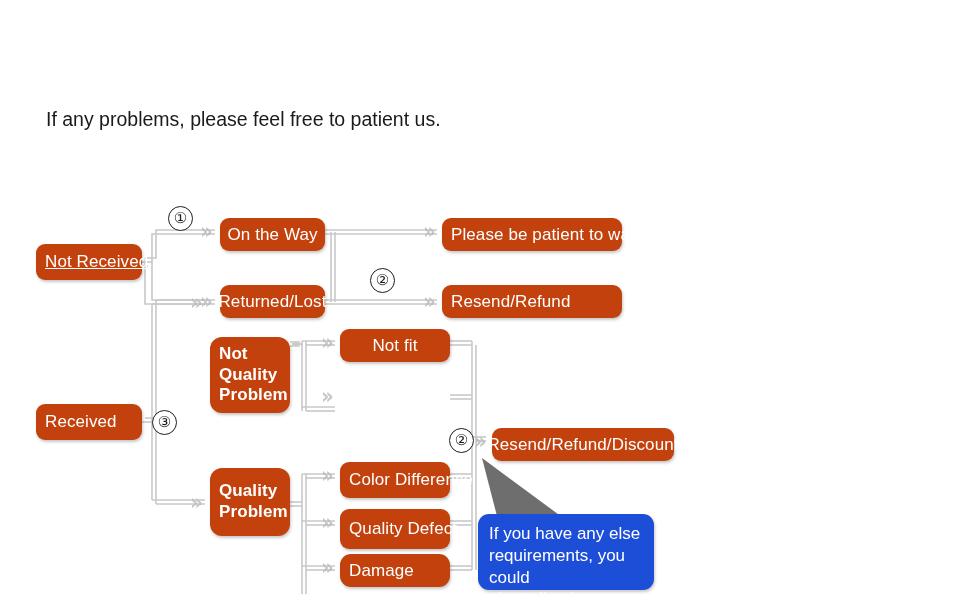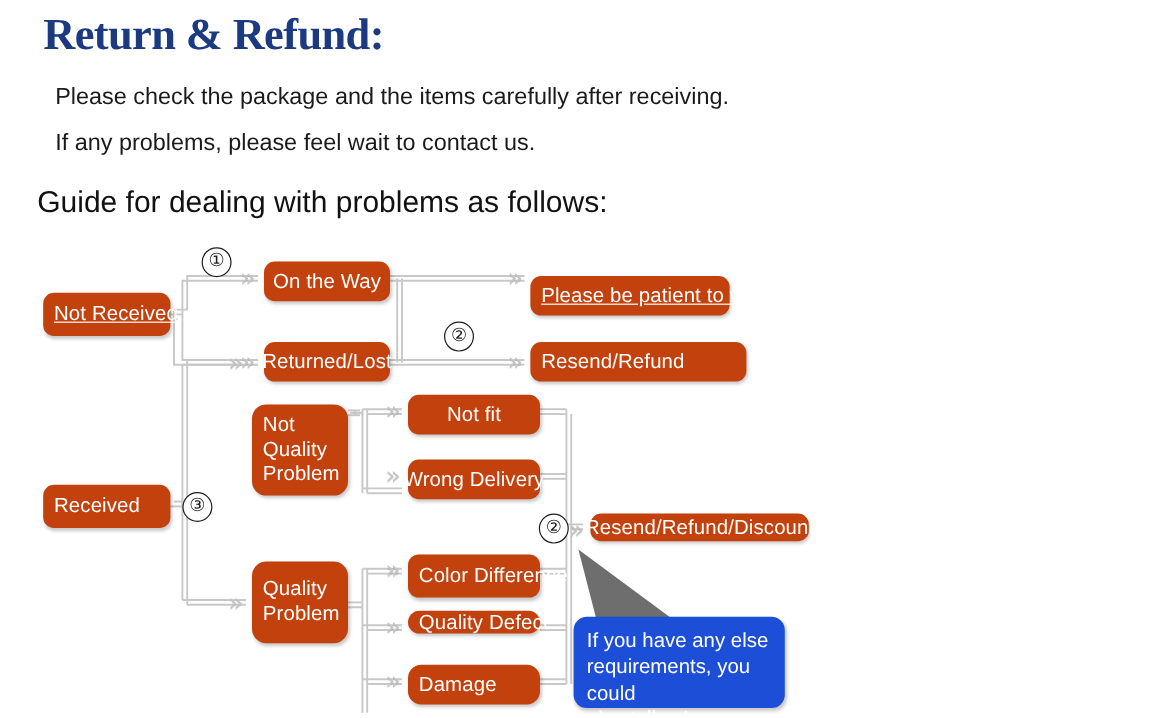--- a/index.html
+++ b/index.html
@@ -79,21 +79,21 @@
     letter-spacing: 0.1px;
     box-shadow: 1px 2px 3px rgba(0,0,0,0.22);
     white-space: nowrap;
     font-family: "Liberation Sans", sans-serif;
   }
   .node.multi {
     white-space: pre-line;
     align-items: center;
     line-height: 1.22;
   }
-  .node.tall { border-radius: 12px; }
+  .node.tall { border-radius: 12px; font-weight: bold; }
 
   .marker {
     position: absolute;
     width: 23px;
     height: 23px;
     border: 1.6px solid #1d1d1d;
     border-radius: 50%;
     color: #1d1d1d;
     font-size: 15px;
     display: flex;
@@ -127,27 +127,24 @@
     box-shadow: 1px 2px 3px rgba(0,0,0,0.22);
     white-space: pre-line;
     font-family: "Liberation Sans", sans-serif;
   }
 </style>
 </head>
 <body>
 
 <div id="page">
 
-  <div id="title">Return &amp; Refund:</div>
-
-  <div class="intro-line" id="intro-1">Please check the package and the items carefully after receiving.</div>
-
-  <div class="intro-line" id="intro-2">If any problems, please feel wait to contact us.</div>
-
-  <div id="guide-heading">Guide for dealing with problems as follows:</div>
+
+
+  <div class="intro-line" id="intro-2">If any problems, please feel free to patient us.</div>
+
 
   <div id="chart">
 
     <svg id="wires" viewBox="0 0 963 402">
       <g fill="none" stroke="#c8c8c8" stroke-width="1.6">
 
         <path d="M142,66 L152,66 L152,38 L215,38"></path>
         <path d="M142,70 L148,70 L148,70 L148,70"></path>
         <path d="M145,62 L156,62 L156,34 L215,34"></path>
         <path d="M145,62 L145,108 L215,108"></path>
@@ -241,21 +238,21 @@
     <div class="arrow" style="left:200px; top:25px;">»</div>
 
     <div class="node" style="left:220px; top:22px; width:105px; height:33px; justify-content:center;">On the Way</div>
 
     <div class="arrow" style="left:200px; top:95px;">»</div>
 
     <div class="node" style="left:220px; top:89px; width:105px; height:33px; justify-content:center;">Returned/Lost</div>
 
     <div class="arrow" style="left:423px; top:25px;">»</div>
 
-    <div class="node" style="left:442px; top:34px; width:166px; height:33px;text-decoration:underline;">Please be patient to wait</div>
+    <div class="node" style="left:442px; top:22px; width:180px; height:33px;">Please be patient to wait</div>
 
     <div class="marker" style="left:370px; top:72px;">②</div>
 
     <div class="arrow" style="left:423px; top:95px;">»</div>
 
     <div class="node" style="left:442px; top:89px; width:180px; height:33px;">Resend/Refund</div>
 
     <div class="node" style="left:36px; top:208px; width:106px; height:36px;">Received</div>
 
     <div class="marker" style="left:152px; top:214px;">③</div>
@@ -270,39 +267,38 @@
 
     <div class="node multi tall" style="left:210px; top:272px; width:80px; height:68px;">Quality
 Problem</div>
 
     <div class="arrow" style="left:321px; top:136px;">»</div>
 
     <div class="node" style="left:340px; top:133px; width:110px; height:33px; justify-content:center;">Not fit</div>
 
     <div class="arrow" style="left:321px; top:190px;">»</div>
 
-    <div class="node" style="left:340px; top:187px; width:110px; height:33px; justify-content:center;">Wrong Delivery</div>
 
     <div class="arrow" style="left:321px; top:269px;">»</div>
 
     <div class="node" style="left:340px; top:266px; width:110px; height:36px;">Color Difference</div>
 
     <div class="arrow" style="left:321px; top:316px;">»</div>
 
-    <div class="node" style="left:340px; top:313px; width:110px; height:19px;border-radius:15px;">Quality Defect</div>
+    <div class="node" style="left:340px; top:313px; width:110px; height:40px;">Quality Defect</div>
 
     <div class="arrow" style="left:321px; top:361px;">»</div>
 
     <div class="node" style="left:340px; top:358px; width:110px; height:33px;border-radius:11px;">Damage</div>
 
     <div class="marker" style="left:449px; top:232px;">②</div>
 
     <div class="arrow" style="left:474px; top:235px;">»</div>
 
-    <div class="node" style="left:492px; top:232px; width:182px; height:23px; justify-content:center;">Resend/Refund/Discount</div>
+    <div class="node" style="left:492px; top:232px; width:182px; height:33px; justify-content:center;">Resend/Refund/Discount</div>
 
     <svg style="position:absolute; left:470px; top:258px; width:120px; height:72px;" viewBox="0 0 120 72">
       <polygon points="12,4 96,66 40,66 28,66" fill="#6e6e6e"></polygon>
     </svg>
 
     <div id="bubble" style="left:478px; top:318px; width:176px; height:76px;">If you have any else
 requirements, you could
 also tell us!</div>
 
   </div>

